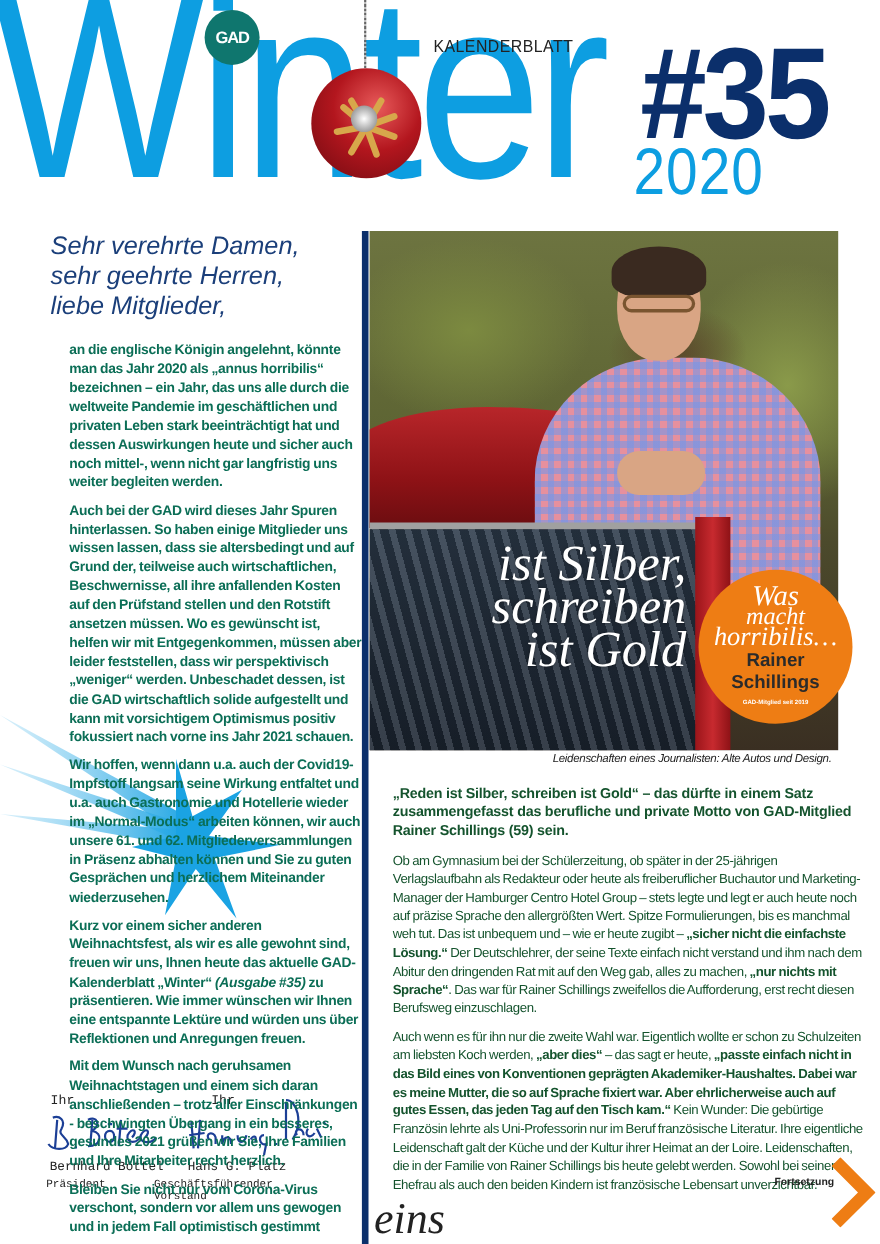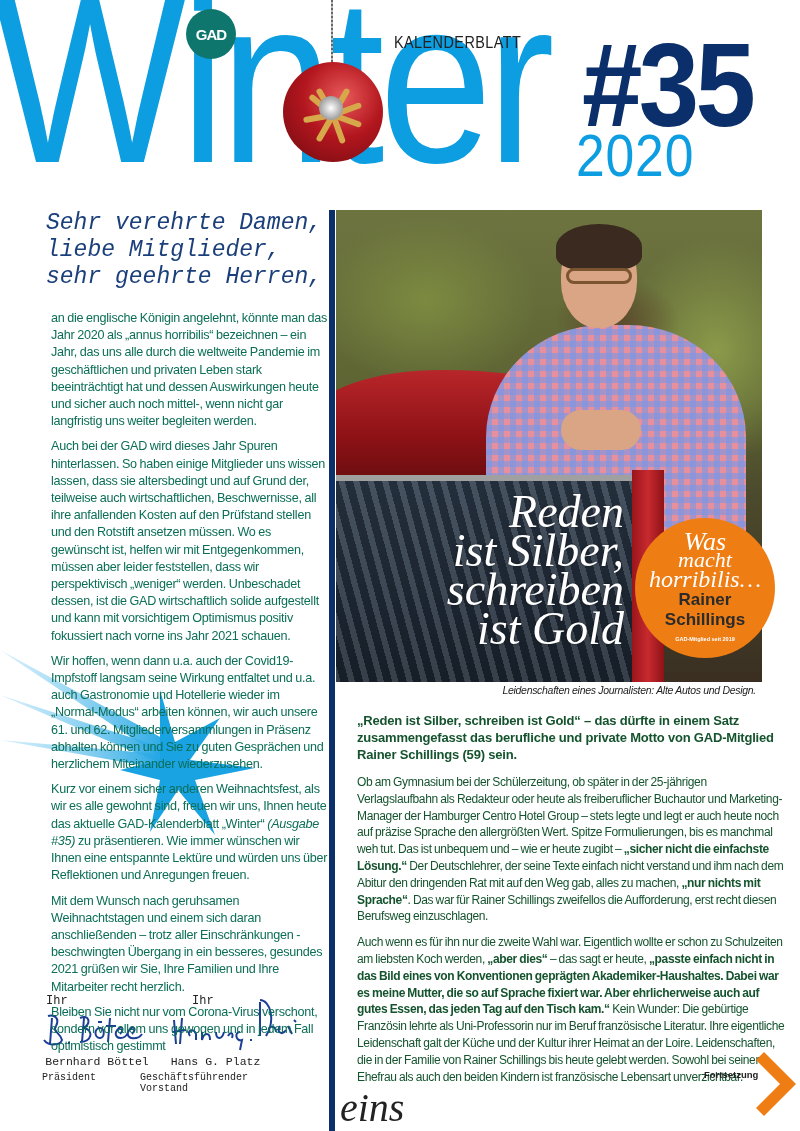--- a/index.html
+++ b/index.html
@@ -52,31 +52,31 @@
     }
     .year {
       position: absolute; left: 576px; top: 126px;
       font-size: 60px; color: #0d9ee1; line-height: 1; letter-spacing: 1px;
       transform: scaleX(0.86); transform-origin: left top;
     }
 
     
     .salutation {
       position: absolute; left: 46px; top: 210px; width: 280px;
-      font-family: Liberation Mono, monospace; font-style: italic;
+      font-family: Liberation Sans, sans-serif; font-style: italic;
       font-size: 23px; line-height: 27px; color: #1b3f7a;
     }
     .letter-body {
       position: absolute; left: 47px; top: 310px; width: 282px;
       font-family: "Liberation Sans", sans-serif;
       font-size: 12.6px; line-height: 17.2px; color: #0b6e56;
       letter-spacing: -0.25px; word-spacing: -0.5px;
       z-index: 2;
     }
-    .letter-body p { margin: 0 0 8px 4px; }
+    .letter-body p { margin: 0 0 8px 16px; font-weight: bold; }
     .letter-body .ital { font-style: italic; }
 
     .star-decor { position: absolute; left: 0; top: 610px; z-index: 1; }
 
     .signatures { position: absolute; left: 30px; top: 990px; width: 300px; height: 110px; font-family: Liberation Mono, monospace; }
     .sig-ihr { position: absolute; font-size: 12px; color: #222; }
     .sig-name { position: absolute; font-size: 11.5px; color: #222; text-align: center; }
     .sig-role { position: absolute; font-size: 10px; color: #222; }
     .sig-scribble { position: absolute; }
 
@@ -214,22 +214,22 @@
   <div class="bell" style="left:50px;top:50px;transform:rotate(170deg)"></div>
   <div class="bell" style="left:50px;top:50px;transform:rotate(220deg)"></div>
   <div class="bell-mouth"></div>
 </div>
 <div class="kalenderblatt">KALENDERBLATT</div>
 <div class="issue-number">#35</div>
 <div class="year">2020</div>
 
 <div class="salutation">
   <div>Sehr verehrte Damen,</div>
+  <div>sehr geehrte Herren,</div>
   <div>liebe Mitglieder,</div>
-  <div>sehr geehrte Herren,</div>
 </div>
 
 <svg class="star-decor" width="260" height="230" viewBox="0 0 260 230">
   <defs>
     <linearGradient id="tail" x1="0" y1="0" x2="1" y2="0">
       <stop offset="0" stop-color="#bfe6f8" stop-opacity="0.6"></stop>
       <stop offset="1" stop-color="#1aa3e3"></stop>
     </linearGradient>
   </defs>
   <polygon points="0,40 175,135 165,150" fill="url(#tail)"></polygon>
@@ -269,21 +269,20 @@
   <div class="person-shirt"></div>
   <div class="person-head"></div>
   <div class="person-hair"></div>
   <div class="glasses"></div>
   <div class="hand"></div>
   <div class="car-window"></div>
   <div class="car-pillar"></div>
 </div>
 
 <div class="headline">
-  <div>Reden</div>
   <div>ist Silber,</div>
   <div>schreiben</div>
   <div>ist Gold</div>
 </div>
 
 <div class="badge">
   <div class="b-line1">Was</div>
   <div class="b-line2">macht</div>
   <div class="b-line3">horribilis…</div>
   <div class="b-name">Rainer</div>

